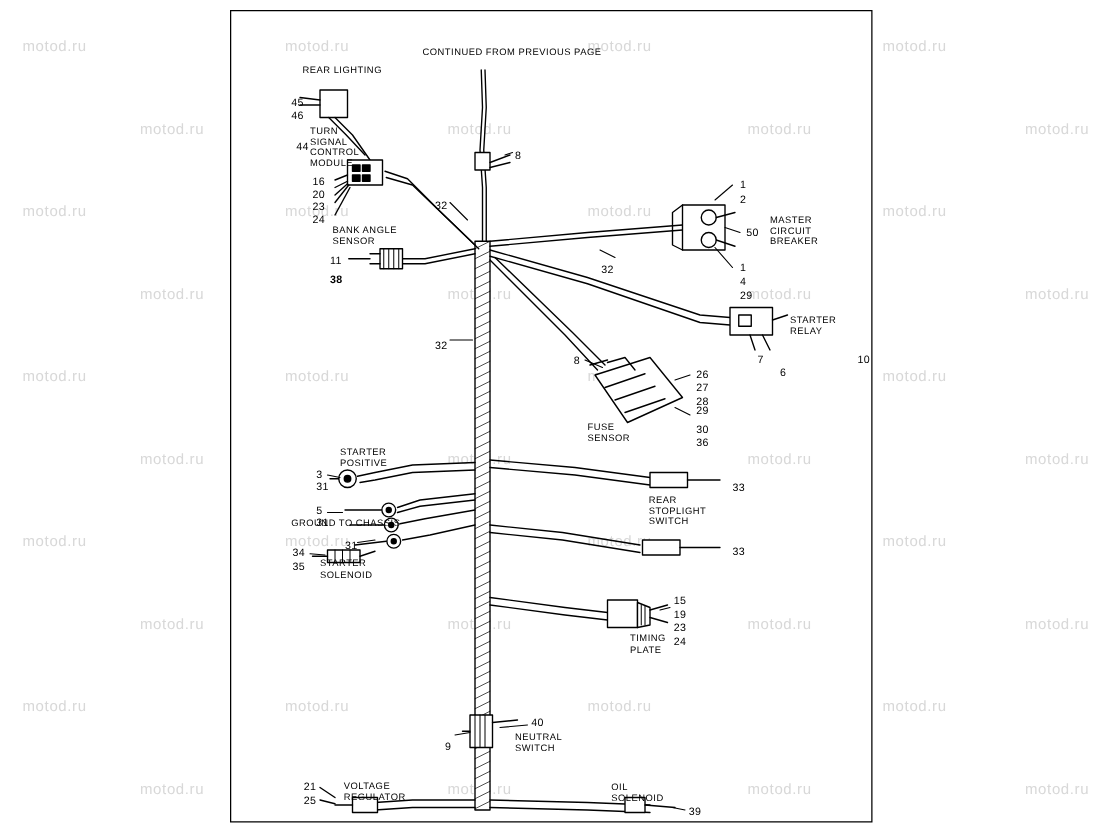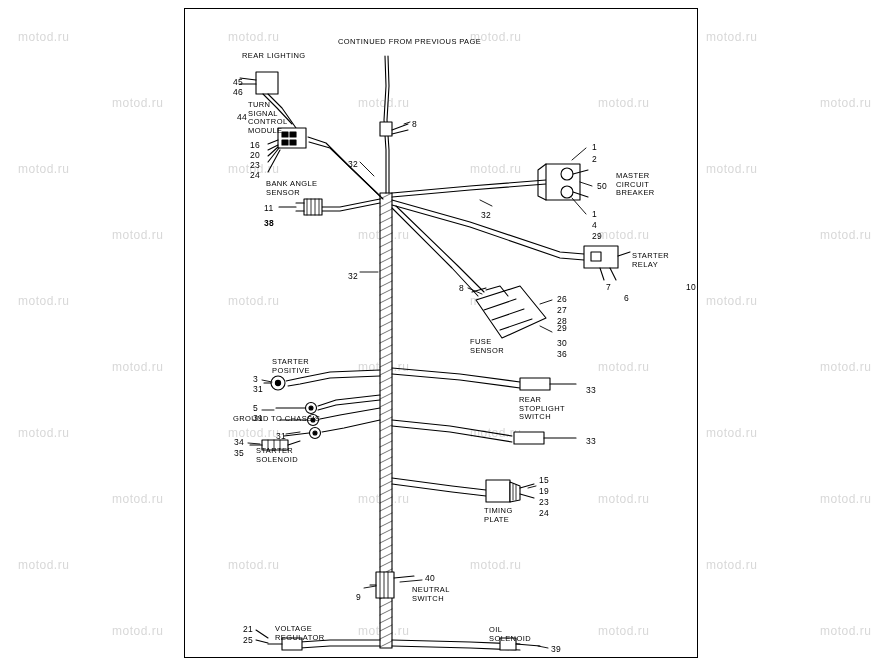--- a/index.html
+++ b/index.html
@@ -295,21 +295,21 @@
   <div class="lbl" style="left:242px;top:52px;">REAR LIGHTING</div>
   <div class="lbl" style="left:248px;top:101px;"><span style="display:block">TURN</span><span style="display:block">SIGNAL</span><span style="display:block">CONTROL</span><span style="display:block">MODULE</span></div>
   <div class="lbl" style="left:266px;top:180px;"><span style="display:block">BANK ANGLE</span><span style="display:block">SENSOR</span></div>
   <div class="lbl" style="left:616px;top:172px;"><span style="display:block">MASTER</span><span style="display:block">CIRCUIT</span><span style="display:block">BREAKER</span></div>
   <div class="lbl" style="left:632px;top:252px;"><span style="display:block">STARTER</span><span style="display:block">RELAY</span></div>
   <div class="lbl" style="left:470px;top:338px;"><span style="display:block">FUSE</span><span style="display:block">SENSOR</span></div>
   <div class="lbl" style="left:272px;top:358px;"><span style="display:block">STARTER</span><span style="display:block">POSITIVE</span></div>
   <div class="lbl" style="left:233px;top:415px;">GROUND TO CHASSIS</div>
   <div class="lbl" style="left:256px;top:447px;"><span style="display:block">STARTER</span><span style="display:block">SOLENOID</span></div>
   <div class="lbl" style="left:519px;top:396px;"><span style="display:block">REAR</span><span style="display:block">STOPLIGHT</span><span style="display:block">SWITCH</span></div>
-  <div class="lbl" style="left:484px;top:507px;"><span style="display:block">TIMING</span><span style="display:block">PLATE</span></div>
+  <div class="lbl" style="left:504px;top:507px;"><span style="display:block">TIMING</span><span style="display:block">PLATE</span></div>
   <div class="lbl" style="left:412px;top:586px;"><span style="display:block">NEUTRAL</span><span style="display:block">SWITCH</span></div>
   <div class="lbl" style="left:275px;top:625px;"><span style="display:block">VOLTAGE</span><span style="display:block">REGULATOR</span></div>
   <div class="lbl" style="left:489px;top:626px;"><span style="display:block">OIL</span><span style="display:block">SOLENOID</span></div>
 
   <div id="callout-layer">
       <div class="num" style="left: 237px; top: 68px; margin-top: 45px;">44</div>
       <div class="num" style="left: 233px; top: 78px;">45</div>
       <div class="num" style="left: 233px; top: 88px;">46</div>
       <div class="num" style="left: 250px; top: 141px;">16</div>
       <div class="num" style="left: 250px; top: 151px;">20</div>

